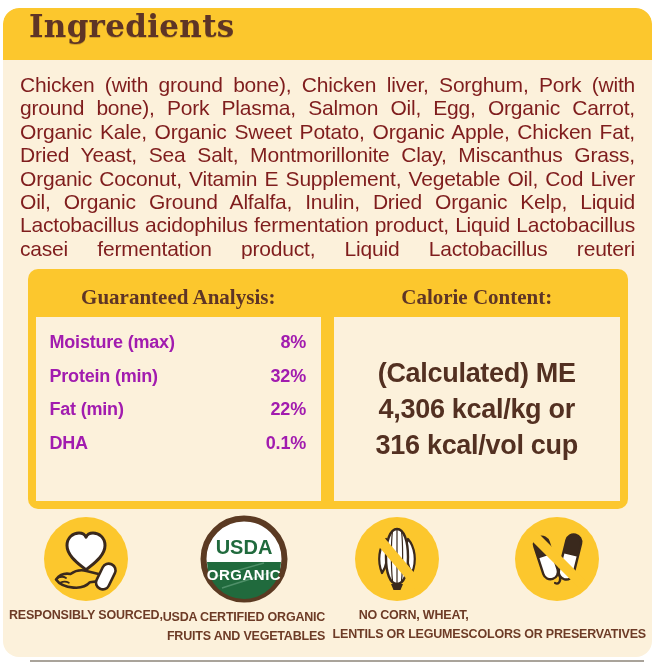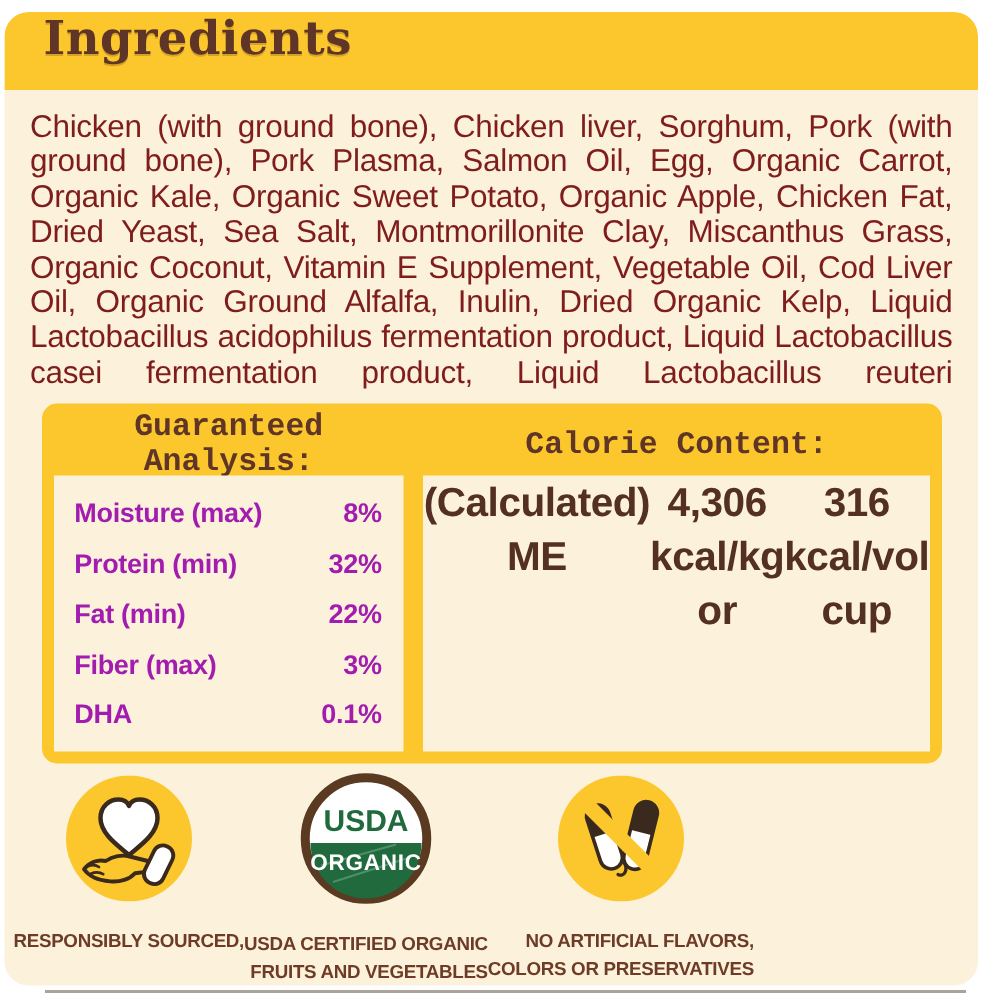--- a/index.html
+++ b/index.html
@@ -51,59 +51,59 @@
     display:grid;
     grid-template-columns:1fr 1fr;
     grid-template-rows:40px 184px;
     column-gap:13px;
     padding:8px;
     box-sizing:border-box;
   }
   .panel-title {
     align-self:center;
     text-align:center;
-    font-family:Liberation Mono, monospace;
+    font-family:Liberation Serif, serif;
     font-weight:700;
     font-size:21px;
     color:#5E3526;
   }
   .panel-body {
     background:#FCF1DB;
   }
   .ga-rows { padding:9px 15px 0 14px; }
   .ga-row {
     display:flex; justify-content:space-between;
     font-weight:700;
     font-size:18px;
     line-height:33.5px;
     color:#a21caf;
     letter-spacing:-0.2px;
   }
   .calorie-body {
-    display:flex; flex-direction:row;
+    display:flex; flex-direction:column;
     justify-content:center;
     text-align:center;
     font-weight:700;
     font-size:27px;
     line-height:36px;
     color:#533021;
     letter-spacing:-0.3px;
   }
   .badges {
     margin-top:8px;
     display:grid;
     grid-template-columns:repeat(4,1fr);
     padding:0 6px;
   }
   .badge { text-align:right; }
   .badge svg { display:block; margin:0 auto; }
   .icon-84 { width:84px; height:84px; }
   .icon-88 { width:88px; height:88px; margin-top:-2px !important; }
   .badge-caption {
-    margin-top:17px;
+    margin-top:5px;
     font-weight:700;
     font-size:12.5px;
     line-height:19px;
     color:#6D3B26;
     letter-spacing:-0.2px;
     white-space:nowrap;
   }
   .bottom-edge {
     position:absolute;
     left:30px; right:12px; bottom:0;
@@ -132,24 +132,20 @@
           <span>Moisture (max)</span>
           <span>8%</span>
         </div>
         <div class="ga-row">
           <span>Protein (min)</span>
           <span>32%</span>
         </div>
         <div class="ga-row">
           <span>Fat (min)</span>
           <span>22%</span>
-        </div>
-        <div class="ga-row">
-          <span>Fiber (max)</span>
-          <span>3%</span>
         </div>
         <div class="ga-row">
           <span>DHA</span>
           <span>0.1%</span>
         </div>
       </div>
     </div>
 
     <div class="panel-body calorie-body">
       <div>(Calculated) ME</div>
@@ -180,39 +176,54 @@
         <path d="M14 62 L64 48 M22 73 L72 57" stroke="#4E8F68" stroke-width="1.5"></path>
         <text x="44" y="39" text-anchor="middle" font-family="Liberation Sans, sans-serif" font-weight="bold" font-size="20" fill="#206A3D">USDA</text>
         <text x="44" y="65" text-anchor="middle" font-family="Liberation Sans, sans-serif" font-weight="bold" font-size="15" letter-spacing="0.5" fill="#ffffff">ORGANIC</text>
       </svg>
       <div class="badge-caption">
         <span>USDA CERTIFIED ORGANIC</span><br>
         <span>FRUITS AND VEGETABLES</span>
       </div>
     </div>
 
+    <div class="badge">
+      <svg class="icon-84" viewBox="0 0 84 84">
+        <circle cx="42" cy="42" r="42" fill="#FCC72D"></circle>
+        <path d="M31 22 C24 30 22 44 27 56 C31.5 50 33 38 32.5 27 Z" fill="#ffffff" stroke="#3A291D" stroke-width="2.2" stroke-linejoin="round"></path>
+        <path d="M53 22 C60 30 62 44 57 56 C52.5 50 51 38 51.5 27 Z" fill="#ffffff" stroke="#3A291D" stroke-width="2.2" stroke-linejoin="round"></path>
+        <path d="M42 12 C49 12 53 24 53 40 C53 56 49 67 42 67 C35 67 31 56 31 40 C31 24 35 12 42 12 Z" fill="#ffffff" stroke="#3A291D" stroke-width="2.4"></path>
+        <path d="M37.5 14 C36 26 36 50 37.5 64 M46.5 14 C48 26 48 50 46.5 64 M42 12 L42 67" stroke="#3A291D" stroke-width="1.2" fill="none"></path>
+        <path d="M36 67 L48 67 L45.5 73 L38.5 73 Z" fill="#3A291D"></path>
+        <line x1="18" y1="15" x2="64" y2="69" stroke="#FCC72D" stroke-width="10"></line>
+      </svg>
+      <div class="badge-caption">
+        <span>NO CORN, WHEAT,</span><br>
+        <span>LENTILS OR LEGUMES</span>
+      </div>
+    </div>
 
     <div class="badge">
       <svg class="icon-84" viewBox="0 0 84 84">
         <circle cx="42" cy="42" r="42" fill="#FCC72D"></circle>
         <g transform="rotate(-18 31 41)">
           <rect x="23.5" y="19" width="15" height="44" rx="7.5" fill="#ffffff"></rect>
           <path d="M23.5 39 v-12.5 a7.5 7.5 0 0 1 15 0 V39 Z" fill="#3A291D"></path>
           <rect x="23.5" y="19" width="15" height="44" rx="7.5" fill="none" stroke="#3A291D" stroke-width="2.4"></rect>
         </g>
         <g transform="rotate(14 55 40)">
           <rect x="47.5" y="17" width="15" height="46" rx="7.5" fill="#ffffff"></rect>
           <path d="M47.5 38 v-13.5 a7.5 7.5 0 0 1 15 0 V38 Z" fill="#3A291D"></path>
           <rect x="47.5" y="17" width="15" height="46" rx="7.5" fill="none" stroke="#3A291D" stroke-width="2.4"></rect>
         </g>
         <path d="M44 58 C47 63 44 68 40 66" stroke="#3A291D" stroke-width="2.2" fill="none" stroke-linecap="round"></path>
         <line x1="16" y1="16" x2="67" y2="67" stroke="#FCC72D" stroke-width="10"></line>
       </svg>
       <div class="badge-caption">
-        <span>NO ARTIFICIAL FLAVORS,</span><br>
+        <br>
         <span>COLORS OR PRESERVATIVES</span>
       </div>
     </div>
 
   </div>
 </div>
 
 <div class="bottom-edge"></div>
 
 </body></html>

